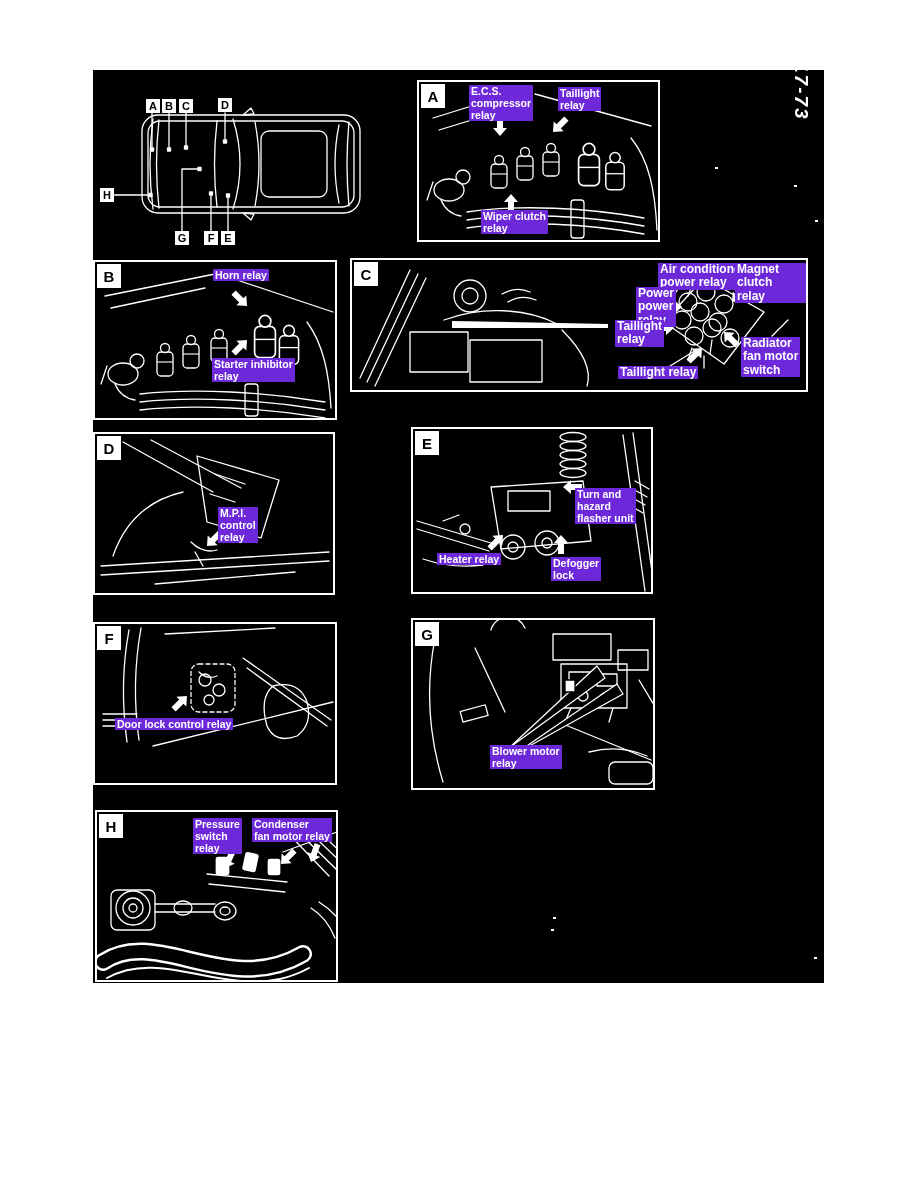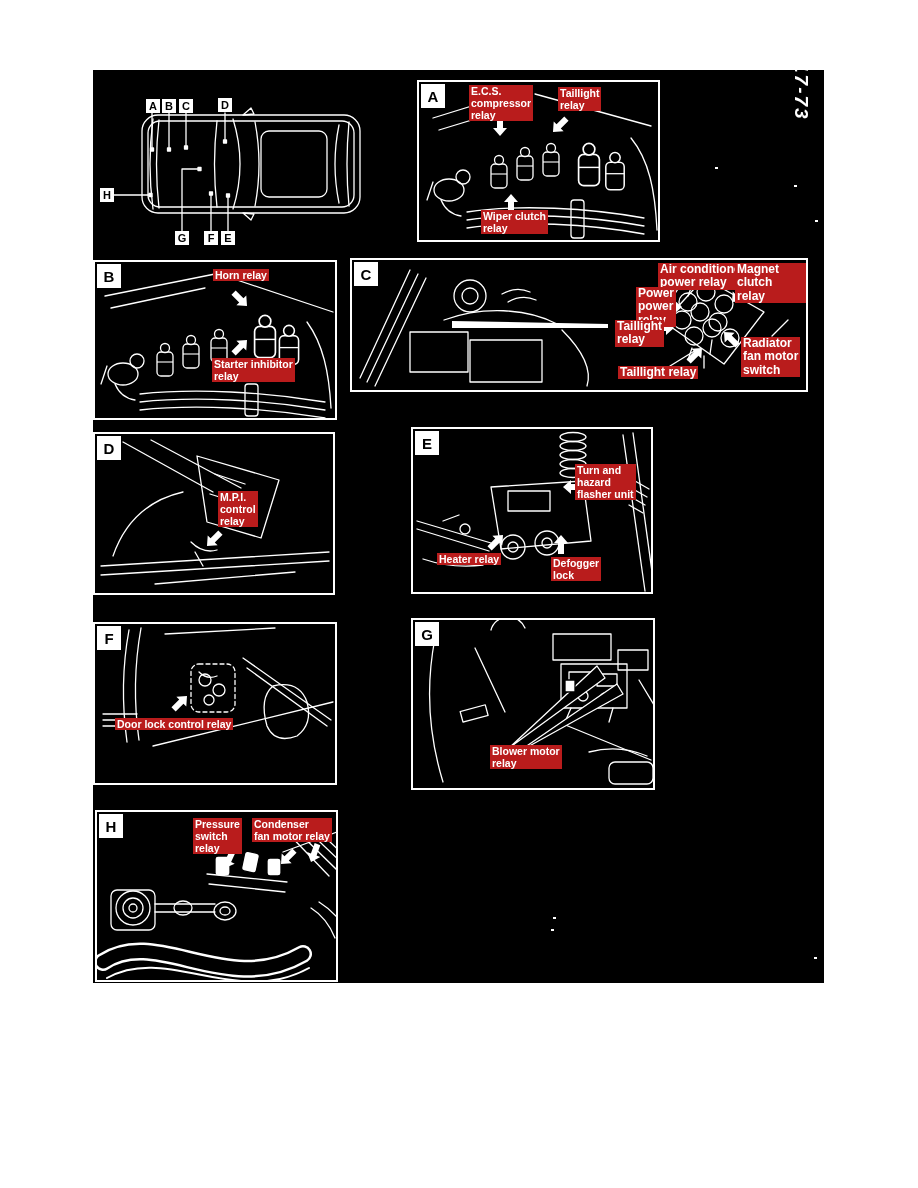--- a/index.html
+++ b/index.html
@@ -9,21 +9,21 @@
   .page-number{position:absolute;left:812px;top:62px;color:#fff;font-weight:bold;font-style:italic;
                font-size:19px;letter-spacing:2px;transform:rotate(90deg);transform-origin:left top;
                white-space:nowrap;}
   .panel{position:absolute;background:#000;border:2px solid #fff;box-sizing:border-box;}
   .art{position:absolute;left:0;top:0;width:100%;height:100%;}
   .art path,.art rect,.art circle,.art ellipse,.art line,.art polyline,.art polygon{
       stroke:#fff;fill:none;stroke-width:1.3;stroke-linecap:round;stroke-linejoin:round;}
   .letter{position:absolute;left:2px;top:2px;width:24px;height:24px;background:#fff;color:#000;
           font-weight:bold;font-size:15px;display:flex;align-items:center;justify-content:center;}
   .lbl{position:absolute;color:#fff;font-weight:bold;font-size:10.5px;line-height:1.15;
-       white-space:pre-line;background:#b91c1c;padding:0 2px;}
+       white-space:pre-line;background:#6d28d9;padding:0 2px;}
   .lbl.small{font-size:12px;line-height:1.12;}
   .locbox{position:absolute;width:14px;height:14px;background:#fff;color:#000;font-weight:bold;
           font-size:11px;display:flex;align-items:center;justify-content:center;}
   .speck{position:absolute;width:3px;height:2px;background:#fff;}
 </style>
 </head>
 <body>
 
 <svg width="0" height="0" style="position:absolute">
   <defs>
@@ -189,21 +189,21 @@
     <svg class="art" viewBox="0 0 238 159">
       <path d="M28,8 L118,58 M56,6 L146,54"></path>
       <path d="M18,122 Q36,70 88,58"></path>
       <path d="M102,22 L184,46 L166,104 L112,88 Z"></path>
       <path d="M120,40 L150,50 M115,60 L140,68"></path>
       <path d="M6,132 L234,118 M6,141 L234,127 M60,150 L200,138"></path>
       <path d="M96,108 q12,12 26,8 M100,118 l8,14"></path>
       <use href="#arr" transform="translate(112,112) rotate(45)"></use>
     </svg>
     <div class="letter">D</div>
-    <div class="lbl" style="left:123px;top:57px">M.P.I.
+    <div class="lbl" style="left:123px;top:73px">M.P.I.
 control
 relay</div>
   </section>
 
   <section class="panel" style="left:411px;top:427px;width:242px;height:167px">
     <svg class="art" viewBox="0 0 238 163">
       <ellipse cx="160" cy="8" rx="13" ry="4.5"></ellipse>
         <ellipse cx="160" cy="17" rx="13" ry="4.5"></ellipse>
       <ellipse cx="160" cy="26" rx="13" ry="4.5"></ellipse>
         <ellipse cx="160" cy="35" rx="13" ry="4.5"></ellipse>
@@ -217,21 +217,21 @@
       <circle cx="134" cy="114" r="12"></circle>
         <circle cx="134" cy="114" r="5"></circle>
       <path d="M4,92 L78,114 M4,100 L76,122 M30,92 l16,-6"></path>
       <circle cx="52" cy="100" r="5"></circle>
       <path d="M10,130 q30,10 60,6"></path>
       <use href="#arr" transform="translate(150,58) rotate(90)"></use>
       <use href="#arr" transform="translate(90,106) rotate(-135)"></use>
       <use href="#arr" transform="translate(148,106) rotate(180)"></use>
     </svg>
     <div class="letter">E</div>
-    <div class="lbl" style="left:162px;top:35px">Turn and
+    <div class="lbl" style="left:162px;top:59px">Turn and
 hazard
 flasher unit</div>
     <div class="lbl" style="left:24px;top:124px">Heater relay</div>
     <div class="lbl" style="left:138px;top:128px">Defogger
 lock</div>
   </section>
 
   <section class="panel" style="left:93px;top:622px;width:244px;height:163px">
     <svg class="art" viewBox="0 0 240 159">
       <path d="M34,6 Q24,60 32,118 M46,4 Q36,60 44,116"></path>

